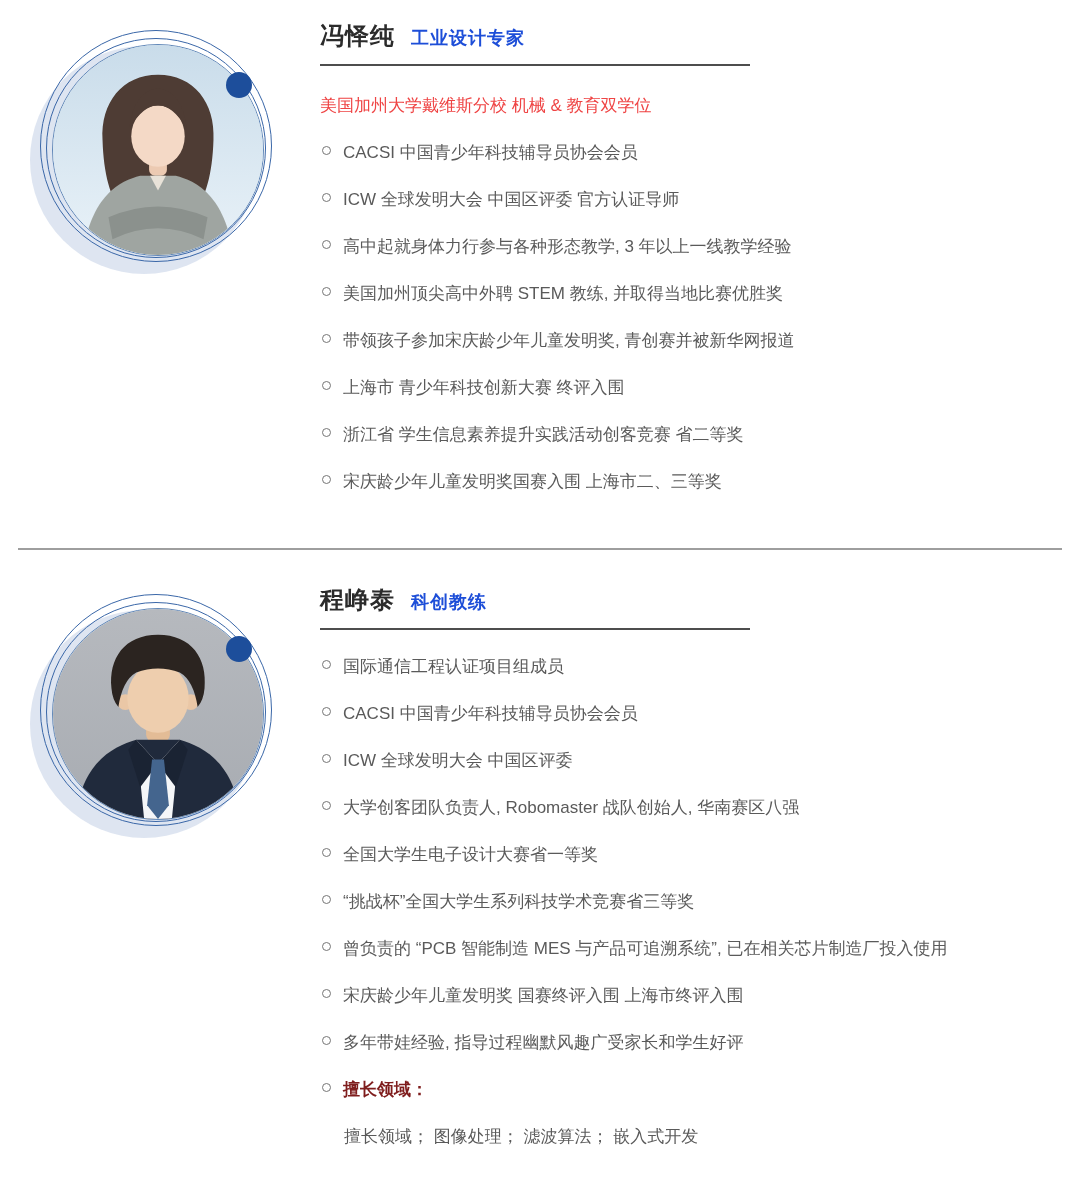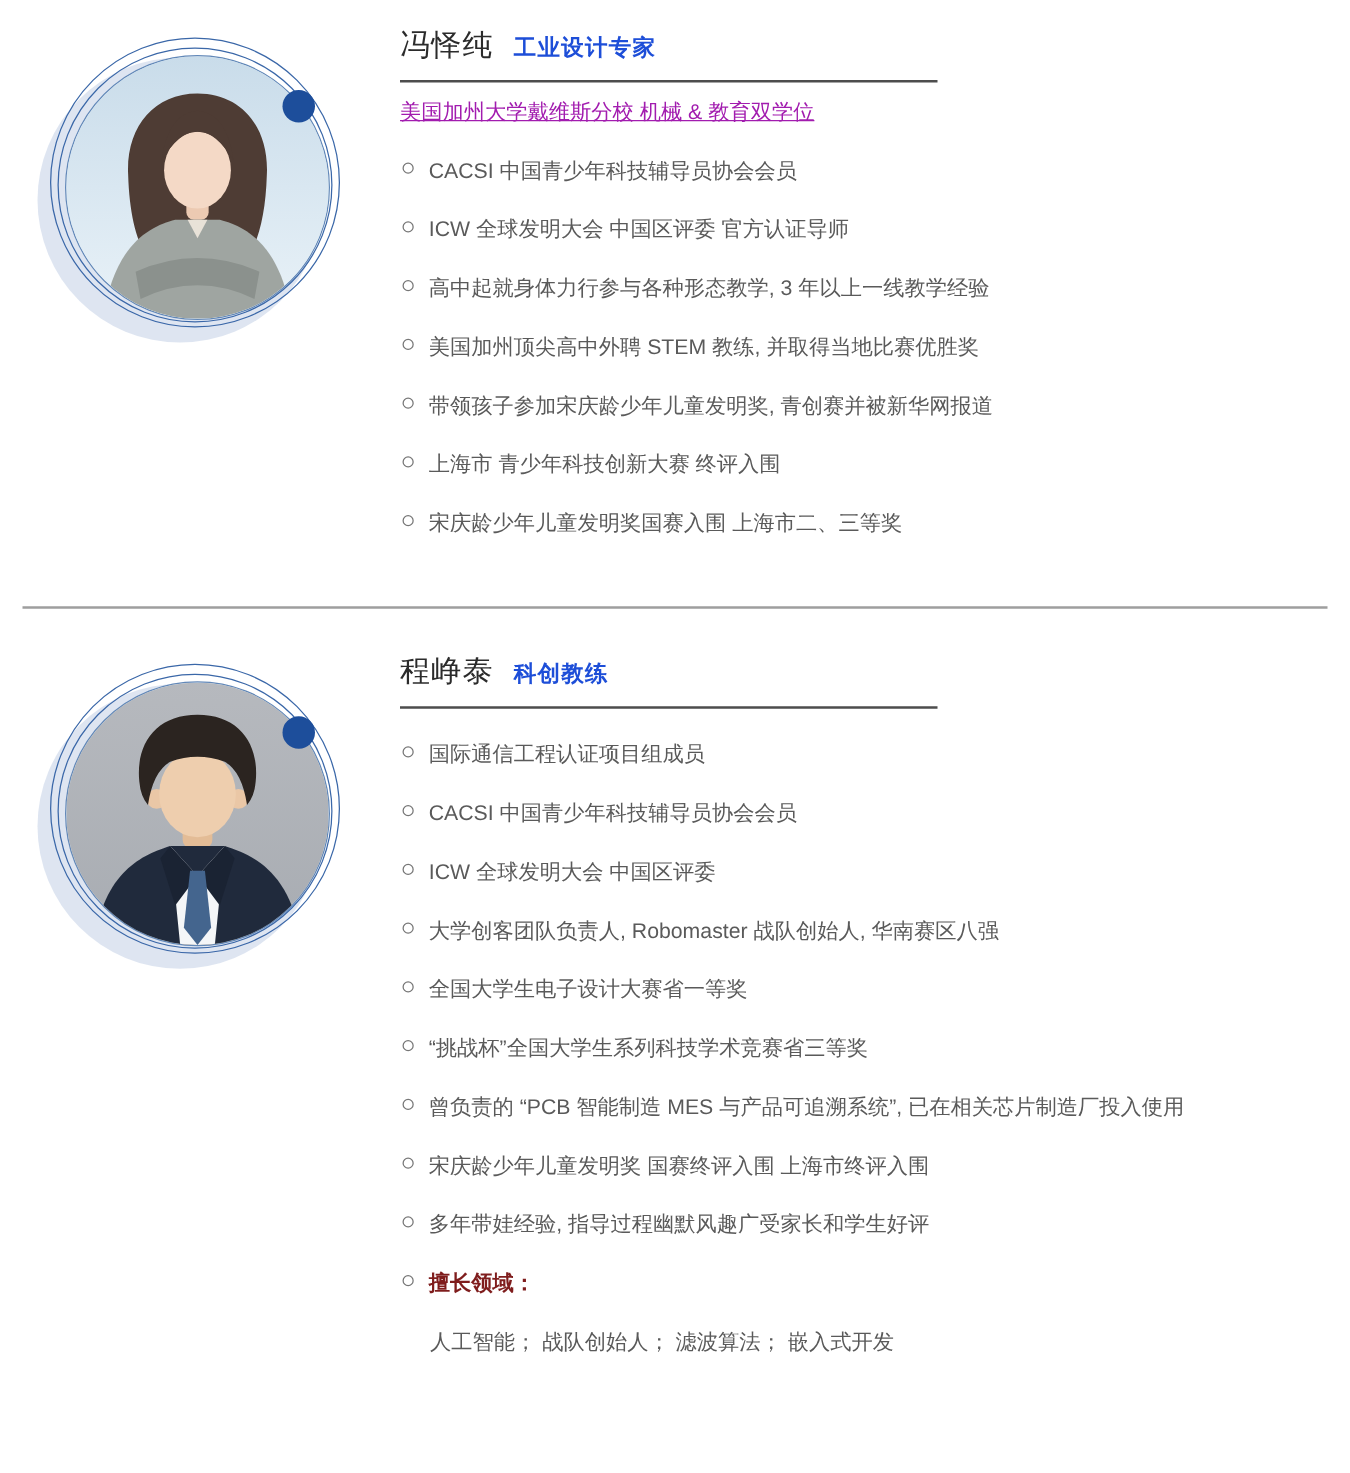--- a/index.html
+++ b/index.html
@@ -29,23 +29,23 @@
   }
   .photo svg { display: block; width: 100%; height: 100%; }
   .dot {
     position: absolute; left: 196px; top: 42px; width: 26px; height: 26px;
     border-radius: 50%; background: #1d4e9b;
   }
 
   
   .content { flex: 1; margin-left: 48px; min-width: 0; }
   .header { width: 430px; border-bottom: 2px solid #4d4d4d; padding-bottom: 12px; }
-  .name { font-size: 24px; font-weight: normal; color: #2b2b2b; letter-spacing: 1px; }
+  .name { font-size: 24px; font-weight: bold; color: #2b2b2b; letter-spacing: 1px; }
   .role { font-size: 18px; font-weight: bold; color: #1d4ed8; margin-left: 16px; letter-spacing: 1px; }
-  .subtitle { margin-top: 13px; font-size: 17px; color: #a21caf; line-height: 21px; text-decoration: underline; }
+  .subtitle { margin-top: 29px; font-size: 17px; color: #ef4444; line-height: 21px; }
 
   .creds { list-style: none; margin: 26px 0 0 0; padding: 0; }
   .cred-item {
     display: flex; align-items: flex-start;
     margin-bottom: 26px; font-size: 17px; color: #5a5a5a; line-height: 21px;
   }
   .bullet {
     flex: 0 0 auto; width: 9px; height: 9px;
     border: 1.5px solid #767676; border-radius: 50%;
     margin: 4px 12px 0 2px; background: transparent;
@@ -108,20 +108,24 @@
             <span class="bullet"></span>
             <span class="cred-text">美国加州顶尖高中外聘 STEM 教练, 并取得当地比赛优胜奖</span>
           </li>
         <li class="cred-item">
             <span class="bullet"></span>
             <span class="cred-text">带领孩子参加宋庆龄少年儿童发明奖, 青创赛并被新华网报道</span>
           </li>
         <li class="cred-item">
             <span class="bullet"></span>
             <span class="cred-text">上海市 青少年科技创新大赛 终评入围</span>
+          </li>
+        <li class="cred-item">
+            <span class="bullet"></span>
+            <span class="cred-text">浙江省 学生信息素养提升实践活动创客竞赛 省二等奖</span>
           </li>
         <li class="cred-item">
             <span class="bullet"></span>
             <span class="cred-text">宋庆龄少年儿童发明奖国赛入围 上海市二、三等奖</span>
           </li>
       </ul>
     </div>
   </section>
 
   <hr class="divider">
@@ -193,17 +197,17 @@
           </li>
         <li class="cred-item">
             <span class="bullet"></span>
             <span class="cred-text">多年带娃经验, 指导过程幽默风趣广受家长和学生好评</span>
           </li>
         <li class="cred-item bold">
             <span class="bullet"></span>
             <span class="cred-text">擅长领域：</span>
           </li>
       </ul>
-      <div class="skills-line">人工智能； 战队创始人； 滤波算法； 嵌入式开发</div>
+      <div class="skills-line">擅长领域； 图像处理； 滤波算法； 嵌入式开发</div>
     </div>
   </section>
 
 </div>
 
 </body></html>

